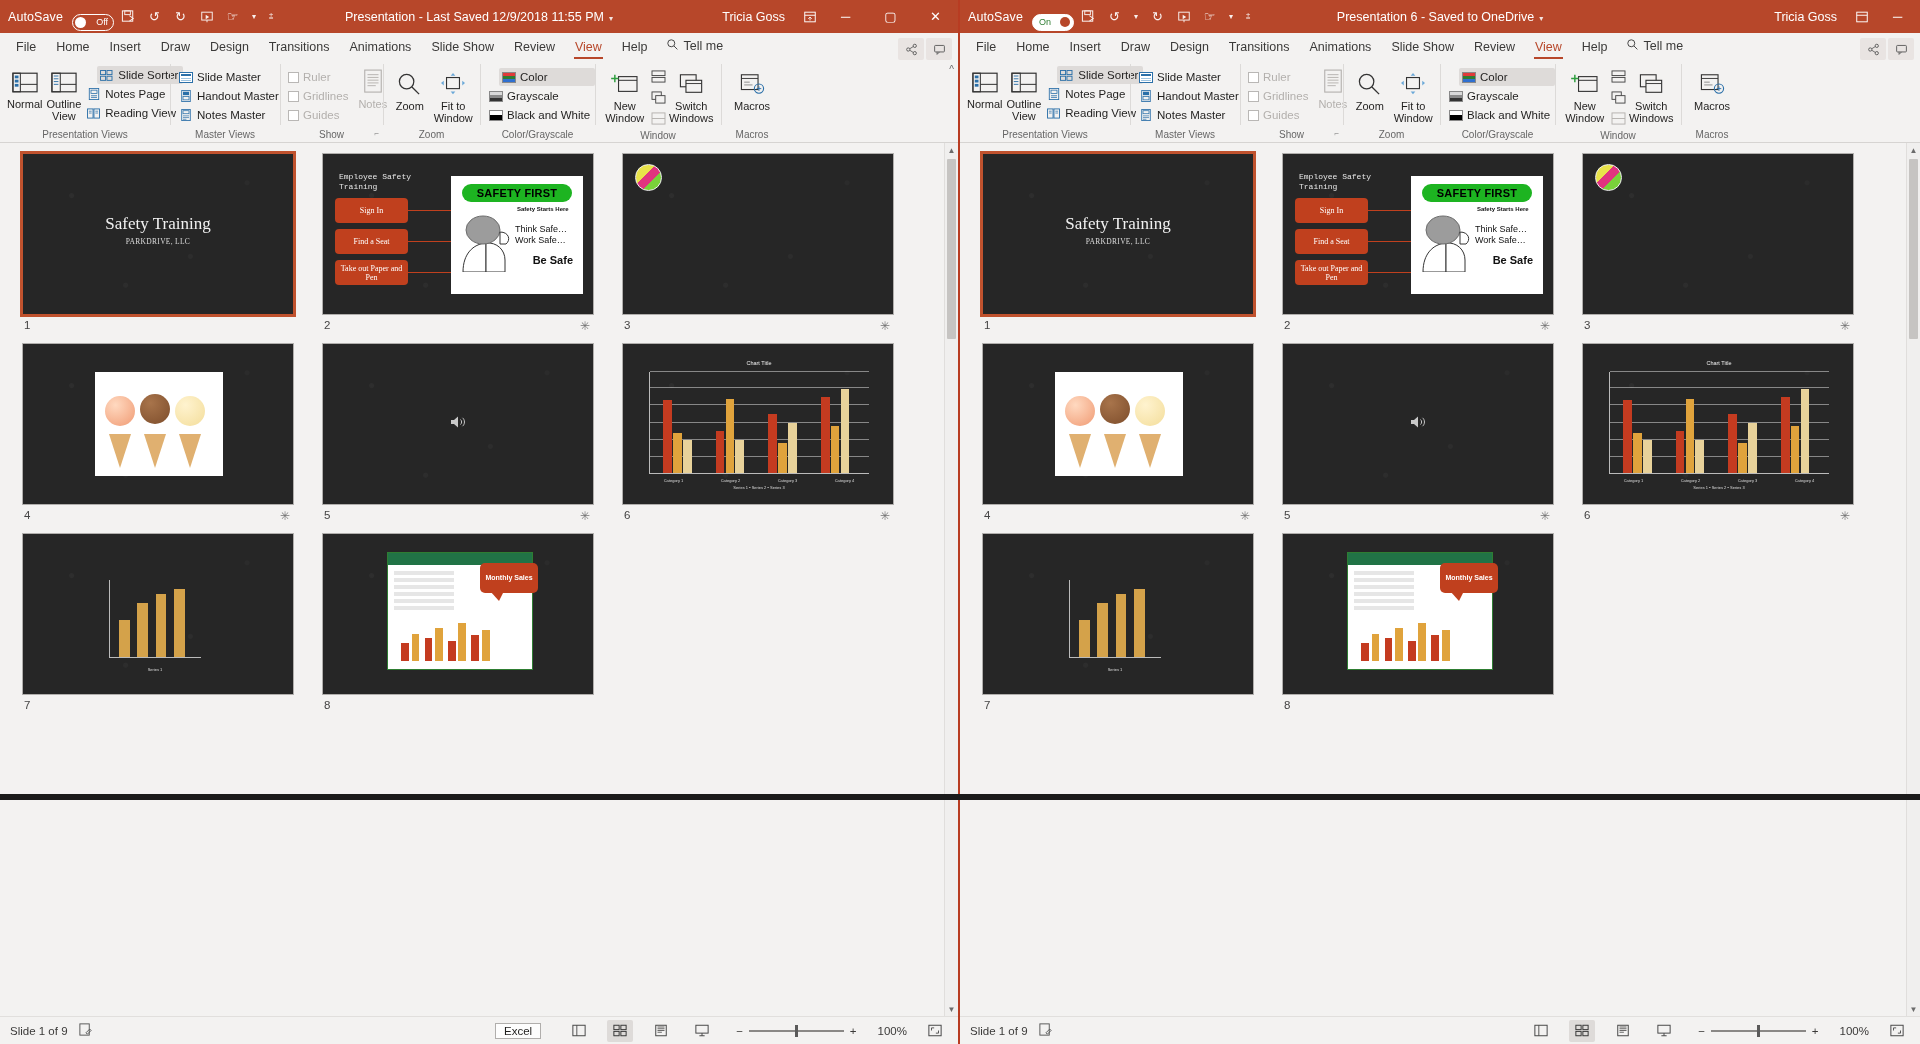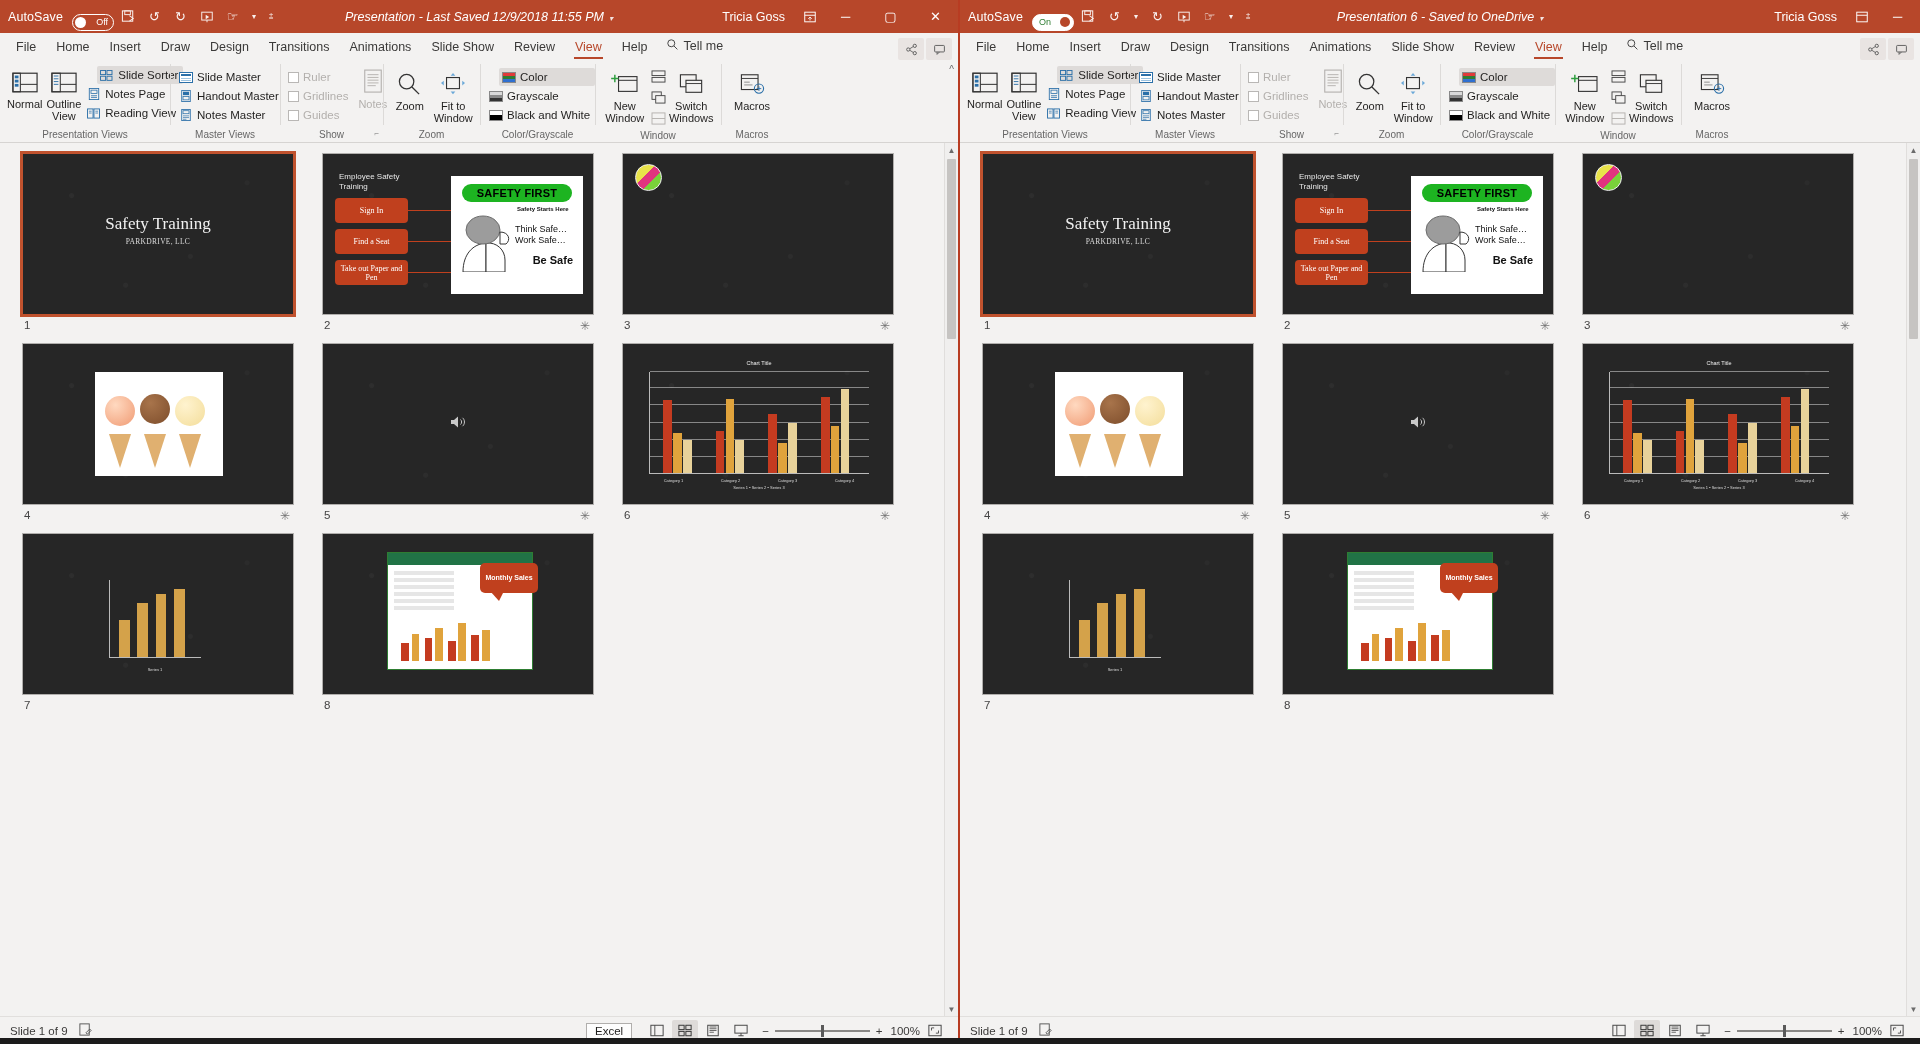--- a/index.html
+++ b/index.html
@@ -2,21 +2,21 @@
 <html><head>
 <meta charset="utf-8">
 <style>
   * { box-sizing: border-box; margin: 0; padding: 0; }
   html, body {
     width: 1920px; height: 1044px;
     overflow: hidden;
     font-family: "Liberation Sans", sans-serif;
     background: #c8482c;
   }
-  .desktop { position: relative; width: 1920px; height: 1044px; display: flex; background:#84cc16; }
+  .desktop { position: relative; width: 1920px; height: 800px; display: flex; background:#84cc16; }
 
   .win {
     position: relative;
     width: 960px; height: 1044px;
     display: flex; flex-direction: column;
     background: #f3f2f1;
     overflow: hidden;
   }
   .win.left { border-right: 2px solid #b83c22; }
 
@@ -43,21 +43,21 @@
   .toggle.on .knob { right: 3px; background:#b7472a; width:10px;height:10px;}
   .toggle.on .txt { position: absolute; left: 6px; top: 2px; font-size: 9px; color:#2e7d32; line-height:11px;}
 
   .qat-btn {
     width: 23px; height: 22px; display: flex; align-items: center; justify-content: center;
     color: #fff; font-size: 13px; opacity: .92; cursor: default;
   }
   .qat-btn.small { width: 14px; font-size: 8px; }
   .title-center {
     position: absolute; left: 0; right: 0; text-align: center;
-    font-size: 12.5px; pointer-events: none; white-space: nowrap; font-style: italic;
+    font-size: 12.5px; pointer-events: none; white-space: nowrap;
   }
   .title-center .caret { font-size: 8px; margin-left: 5px; opacity: .85; }
   .title-right {
     margin-left: auto; display: flex; align-items: center; z-index: 2; padding-right: 0;
   }
   .user-name { font-size: 12.5px; margin-right: 12px; white-space: nowrap; }
   .wincmd { width: 45px; height: 33px; display: flex; align-items: center; justify-content: center;
     color: #fff; font-size: 13px; }
   .wincmd.sm { width: 26px; }
 
@@ -149,21 +149,21 @@
   .slide-star { position: absolute; left: 258px; top: 166px; font-size: 12px; color: #777; }
 
   
   .s1-title { position: absolute; left: 0; right: 0; top: 60px; text-align: center;
     color: #f1f1f1; font-family: "Liberation Serif", serif; font-size: 17px; }
   .s1-sub { position: absolute; left: 0; right: 0; top: 83px; text-align: center;
     color: #dcdcdc; font-family: "Liberation Serif", serif; font-size: 7.5px; letter-spacing: .3px;}
 
   
   .s2-head { position: absolute; left: 16px; top: 18px; color: #e6e6e6;
-    font-family:Liberation Sans, sans-serif; font-size: 8px; line-height: 10px; width: 80px;}
+    font-family:Liberation Mono, monospace; font-size: 8px; line-height: 10px; width: 80px;}
   .s2-btn { position: absolute; left: 12px; width: 73px; height: 25px; background: #c0401e;
     border-radius: 4px; color: #fff; font-family:"Liberation Serif",serif; font-size: 8px;
     display: flex; align-items: center; justify-content: center; text-align:center; line-height:9px;}
   .s2-line { position: absolute; left: 85px; width: 45px; height: 1px; background: #c0401e;}
   .s2-card { position: absolute; left: 128px; top: 22px; width: 132px; height: 118px; background: #fff; }
   .s2-pill { position: absolute; left: 11px; top: 8px; width: 110px; height: 18px; border-radius: 9px;
     background: #1db421; color: #000; font-size: 11px; font-weight: bold; display:flex;
     align-items:center; justify-content:center; letter-spacing:.2px;}
   .s2-head2 { position:absolute; right:8px; top:30px; width:58px; color:#111; font-size:6px;
      font-weight:bold; line-height:7px;}
@@ -220,21 +220,21 @@
   .vscroll .thumbbar { position: absolute; left: 2px; right: 2px; top: 16px; height: 180px;
      background: #c6c4c2; border-radius: 1px; }
 
   
   .statusbar {
     height: 28px; background: #f3f2f1; border-top: 1px solid #e1dfdd;
     display: flex; align-items: center; flex-shrink: 0; font-size: 11.5px; color: #3b3a39;
     padding: 0 4px;
   }
   .sb-left { display: flex; align-items: center; gap: 10px; padding-left: 6px; }
-  .sb-right { margin-left: auto; display: flex; align-items: center; gap: 2px; padding-right: 6px; text-align: right; }
+  .sb-right { margin-left: auto; display: flex; align-items: center; gap: 15px; padding-right: 6px; text-align: right; }
   .sb-viewbtn { width: 26px; height: 22px; display:flex; align-items:center; justify-content:center;
      color:#444; font-size: 13px; border-radius:2px;}
   .sb-viewbtn.active { background: #dedbd9; }
   .zoom-slider { display: flex; align-items: center; gap: 6px; margin: 0 6px; }
   .zs-track { width: 95px; height: 2px; background: #8a8886; position: relative; }
   .zs-knob { position: absolute; left: 46px; top: -5px; width: 3px; height: 12px; background: #5a5a5a; }
   .excel-tip {
     border: 1px solid #b0aeac; background: #fdfdfd; padding: 1px 8px; font-size: 11.5px;
     color: #201f1e; margin-right: 10px;
   }

